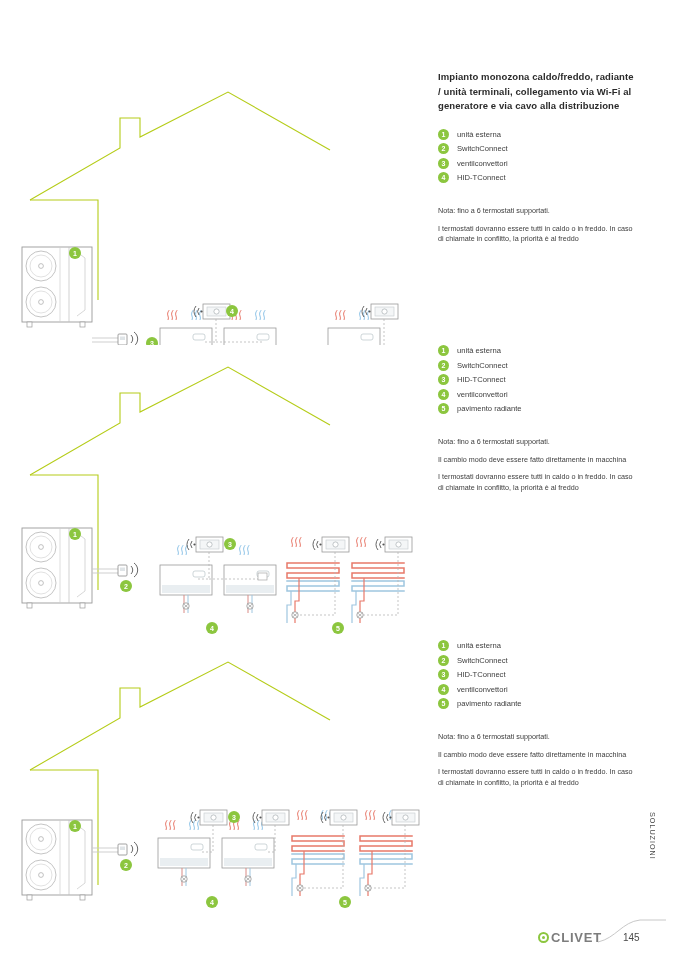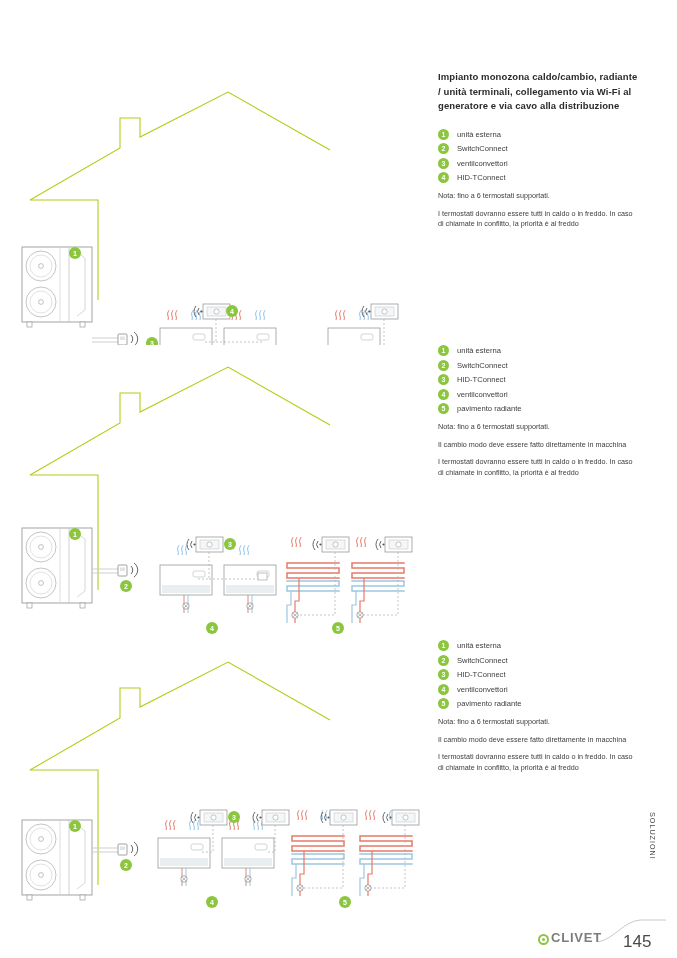--- a/index.html
+++ b/index.html
@@ -36,37 +36,37 @@
     display:inline-flex;align-items:center;justify-content:center;
     width:11px;height:11px;border-radius:50%;
     background:#8cc63f;color:#ffffff;font-size:7px;font-weight:bold;
     flex:0 0 auto;line-height:1;
   }
   .legend .lbl{margin-left:8px;font-size:7.6px;color:#3c3c3c;}
   .note{
     font-size:7.2px;line-height:10.5px;color:#3c3c3c;
     margin:7px 0 0 0;
   }
-  .note.first{margin-top:8px;}
+  .note.first{margin-top:23px;}
 
   
   .footer{position:absolute;left:0;top:912px;width:677px;height:46px;}
   .logo{
-    position:absolute;left:538px;top:18px;display:flex;align-items:flex-end;
+    position:absolute;left:538px;top:18px;display:flex;align-items:center;
   }
   .logo-mark{width:11px;height:11px;border-radius:50%;
     border:2px solid #8cc63f;box-sizing:border-box;
     display:flex;align-items:center;justify-content:center;}
   .logo-mark i{display:block;width:3px;height:3px;border-radius:50%;background:#8cc63f;}
   .logo-text{
     margin-left:2px;font-size:13px;font-weight:bold;letter-spacing:0.8px;
     color:#7d7d7d;font-family:"Liberation Sans",sans-serif;
   }
   .pagenum{
-    position:absolute;left:623px;top:20px;font-size:17px;color:#4a4a4a;text-align:right;
+    position:absolute;left:623px;top:20px;font-size:10px;color:#4a4a4a;text-align:right;
   }
   .footer-swoosh{position:absolute;left:596px;top:6px;}
 
   
   .sidelabel{
     position:absolute;left:648px;top:812px;
     font-size:7.2px;letter-spacing:1px;color:#4a4a4a;
     writing-mode:vertical-rl;text-orientation:mixed;
   }
 </style>
@@ -201,21 +201,21 @@
         <circle cx="152" cy="273" r="6" fill="#8cc63f"></circle>
         <text x="152" y="276" font-size="7" fill="#fff" text-anchor="middle" font-family="Liberation Sans, sans-serif" font-weight="bold">3</text>
       </g>
       <g>
         <circle cx="232" cy="241" r="6" fill="#8cc63f"></circle>
         <text x="232" y="244" font-size="7" fill="#fff" text-anchor="middle" font-family="Liberation Sans, sans-serif" font-weight="bold">4</text>
       </g>
     </svg>
 
     <div class="textcol">
-      <p class="heading">Impianto monozona caldo/cambio, radiante / unità terminali, collegamento via Wi-Fi al generatore e via cavo alla distribuzione</p>
+      <p class="heading">Impianto monozona caldo/freddo, radiante / unità terminali, collegamento via Wi-Fi al generatore e via cavo alla distribuzione</p>
       <ul class="legend">
         <li>
             <span class="badge">1</span>
             <span class="lbl">unità esterna</span>
           </li>
         <li>
             <span class="badge">2</span>
             <span class="lbl">SwitchConnect</span>
           </li>
         <li>

